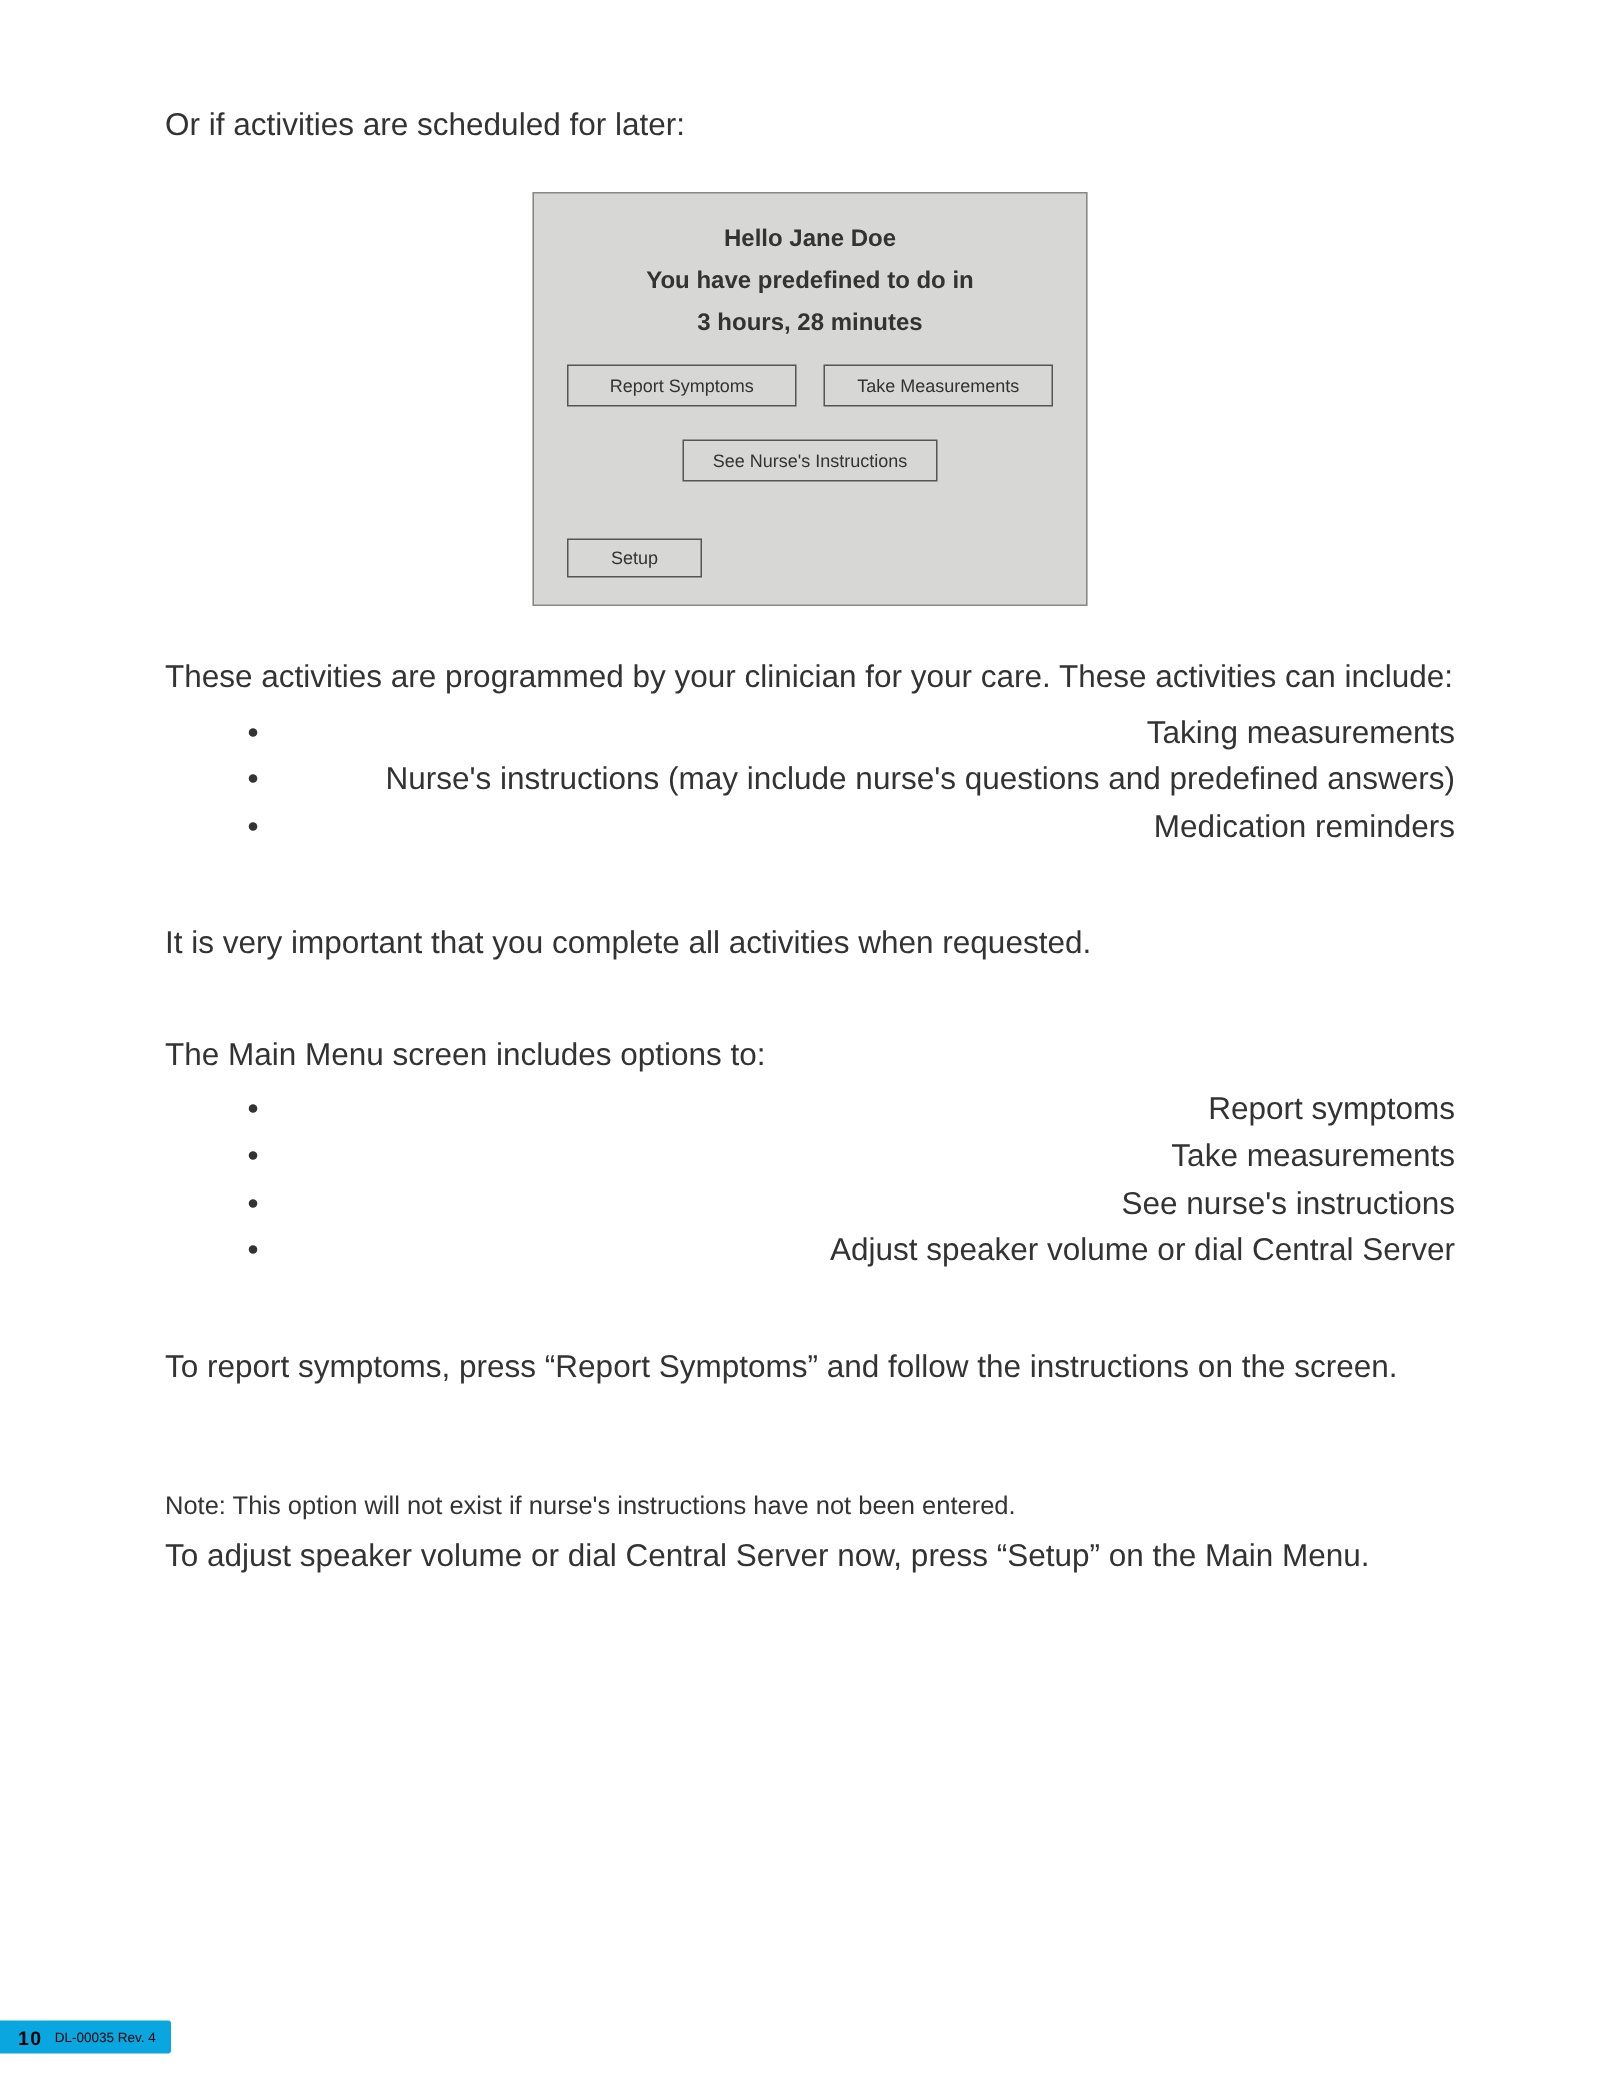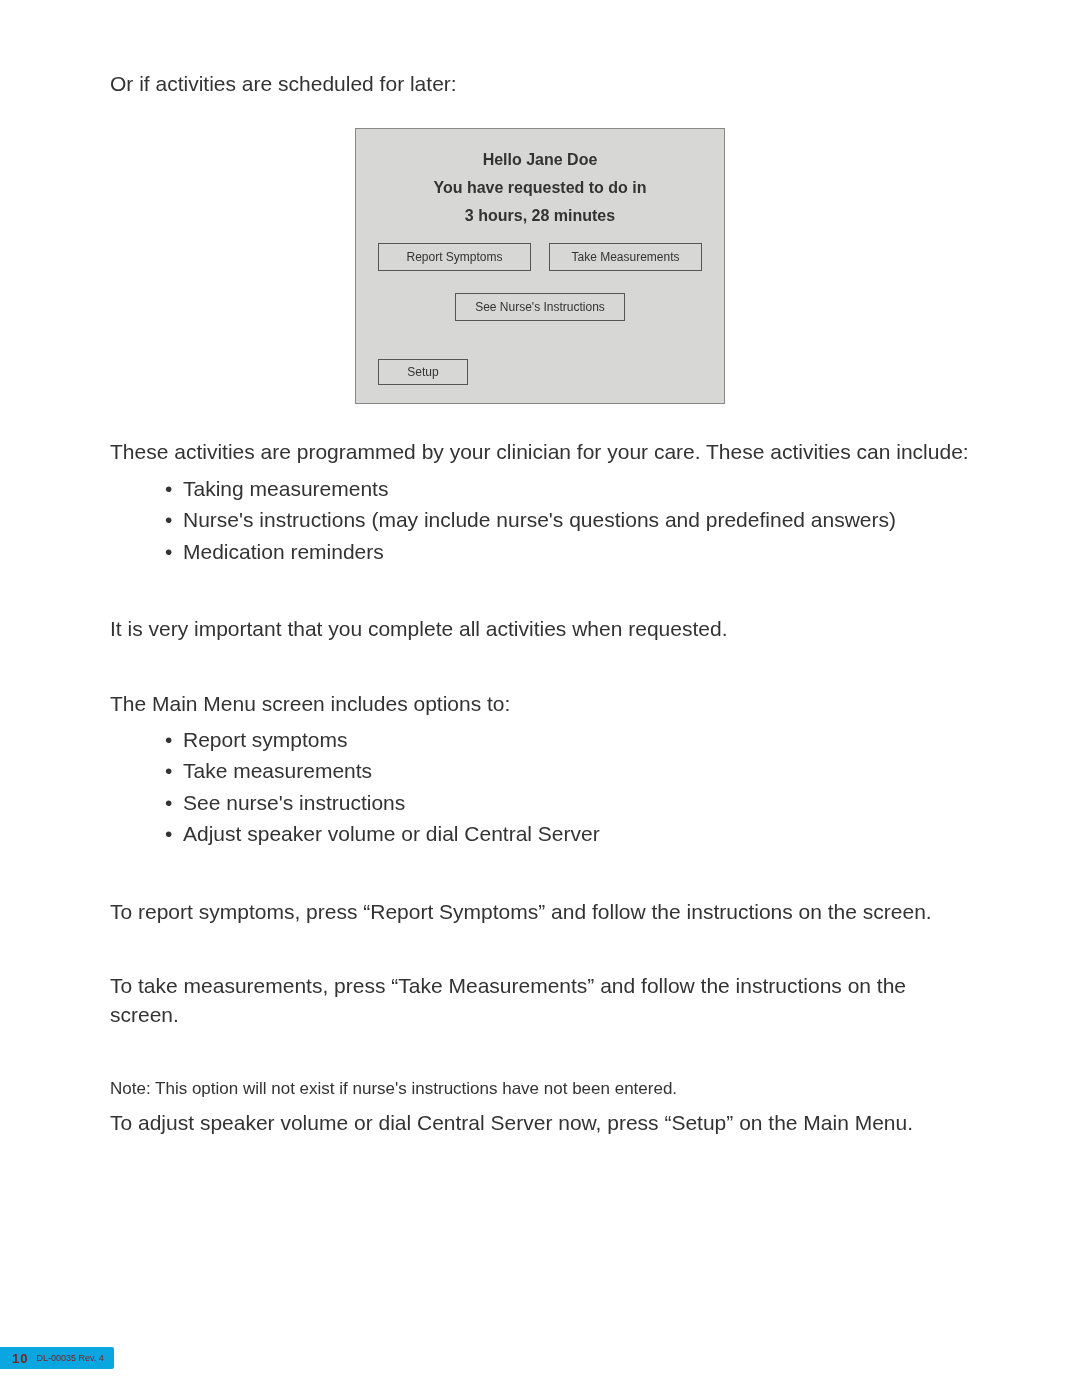--- a/index.html
+++ b/index.html
@@ -1,48 +1,48 @@
 <!DOCTYPE html>
 <html><head>
 <meta charset="utf-8">
 <style>
   html,body{margin:0;padding:0;background:#fff;color:#333;font-family:Helvetica,Arial,sans-serif;}
   .page{width:1080px;min-height:1397px;position:relative;box-sizing:border-box;padding:70px 110px 60px 110px;}
   .body-text{font-size:21px;font-weight:300;line-height:1.35;color:#333;}
   .para{margin:0 0 28px 0;}
   .para.tight{margin-bottom:6px;}
-  .bullets{margin:4px 0 30px 0;padding:0 0 0 55px;list-style:none;}
+  .bullets{margin:4px 0 30px 0;padding:0 0 0 55px;list-style:none;text-align:right;}
   .bullets li{position:relative;font-size:21px;font-weight:300;line-height:1.5;color:#333;padding-left:18px;}
   .bullets li::before{content:"•";position:absolute;left:0;top:0;}
   .note{font-size:17px;font-weight:300;color:#333;margin:4px 0 10px 0;}
   .sp{height:18px;}
 
   .device{width:370px;margin:30px auto 34px auto;background:#d7d7d5;border:1px solid #888;box-sizing:border-box;padding:18px 22px 18px 22px;position:relative;}
   .device .greet{text-align:center;font-size:16px;font-weight:700;color:#333;margin:4px 0 10px 0;}
   .row-btns{display:flex;justify-content:space-between;gap:18px;margin-top:18px;}
   .dbtn{flex:1;background:#d7d7d5;border:1px solid #555;font-size:12px;text-align:center;padding:6px 4px;white-space:nowrap;}
   .center-btn{display:flex;justify-content:center;margin-top:22px;}
   .center-btn .dbtn{flex:0 1 auto;min-width:160px;}
   .setup-row{display:flex;justify-content:flex-start;margin-top:38px;}
   .setup-row .dbtn{flex:0 0 auto;min-width:68px;padding:5px 10px;}
 
-  .footer-bar{position:absolute;left:0;bottom:28px;height:22px;display:flex;align-items:center;background:#0aa6e0;color:#7f1d1d;padding:0 10px 0 12px;border-radius:0 2px 2px 0;}
+  .footer-bar{position:absolute;left:0;bottom:28px;height:22px;display:flex;align-items:center;background:#0aa6e0;color:#000000;padding:0 10px 0 12px;border-radius:0 2px 2px 0;}
   .footer-bar .pg{font-size:13px;font-weight:bold;letter-spacing:1px;margin-right:8px;}
   .footer-bar .doc{font-size:9px;}
 </style>
 </head>
 <body>
 
 <div class="page">
 
   <p class="body-text para">Or if activities are scheduled for later:</p>
 
   <div class="device">
     <div class="greet">Hello Jane Doe</div>
-    <div class="greet">You have requested to do in</div>
+    <div class="greet">You have predefined to do in</div>
     <div class="greet">3 hours, 28 minutes</div>
     <div class="row-btns">
       <div class="dbtn">Report Symptoms</div>
       <div class="dbtn">Take Measurements</div>
     </div>
     <div class="center-btn">
       <div class="dbtn">See Nurse's Instructions</div>
     </div>
     <div class="setup-row">
       <div class="dbtn">Setup</div>
@@ -65,21 +65,20 @@
     <li>Report symptoms</li>
     <li>Take measurements</li>
     <li>See nurse's instructions</li>
     <li>Adjust speaker volume or dial Central Server</li>
   </ul>
 
   <div class="sp"></div>
   <p class="body-text para">To report symptoms, press “Report Symptoms” and follow the instructions on the screen.</p>
 
   <div class="sp"></div>
-  <p class="body-text para">To take measurements, press “Take Measurements” and follow the instructions on the screen.</p>
 
   <div class="sp"></div>
   <p class="note">Note: This option will not exist if nurse's instructions have not been entered.</p>
   <p class="body-text para">To adjust speaker volume or dial Central Server now, press “Setup” on the Main Menu.</p>
 
   <div class="footer-bar">
     <span class="pg">10</span>
     <span class="doc">DL-00035 Rev. 4</span>
   </div>
 </div>

